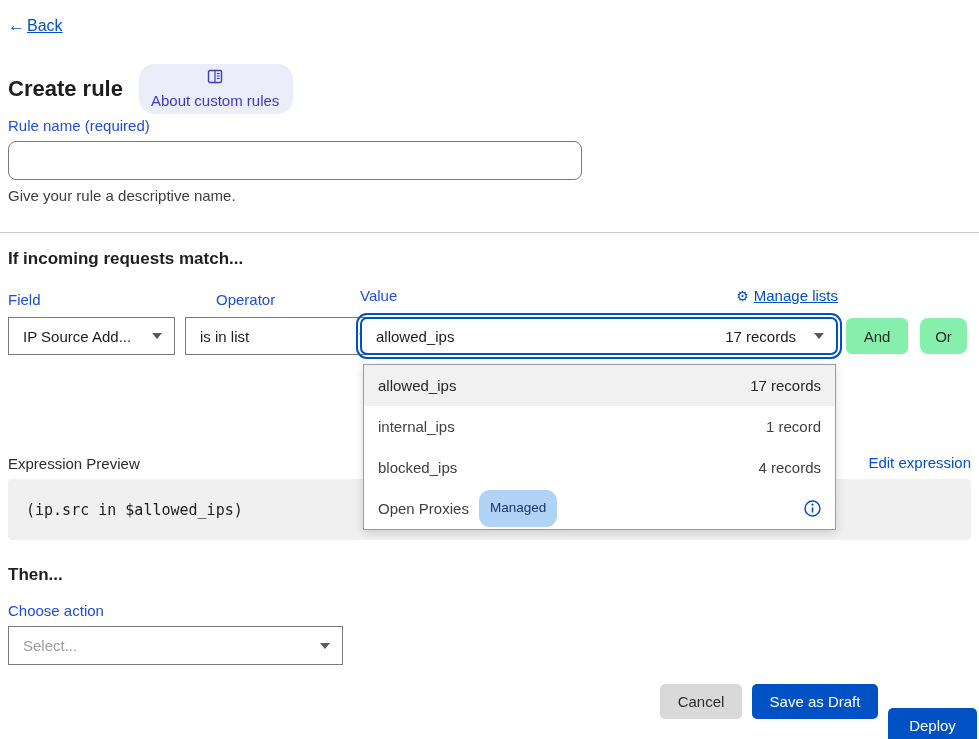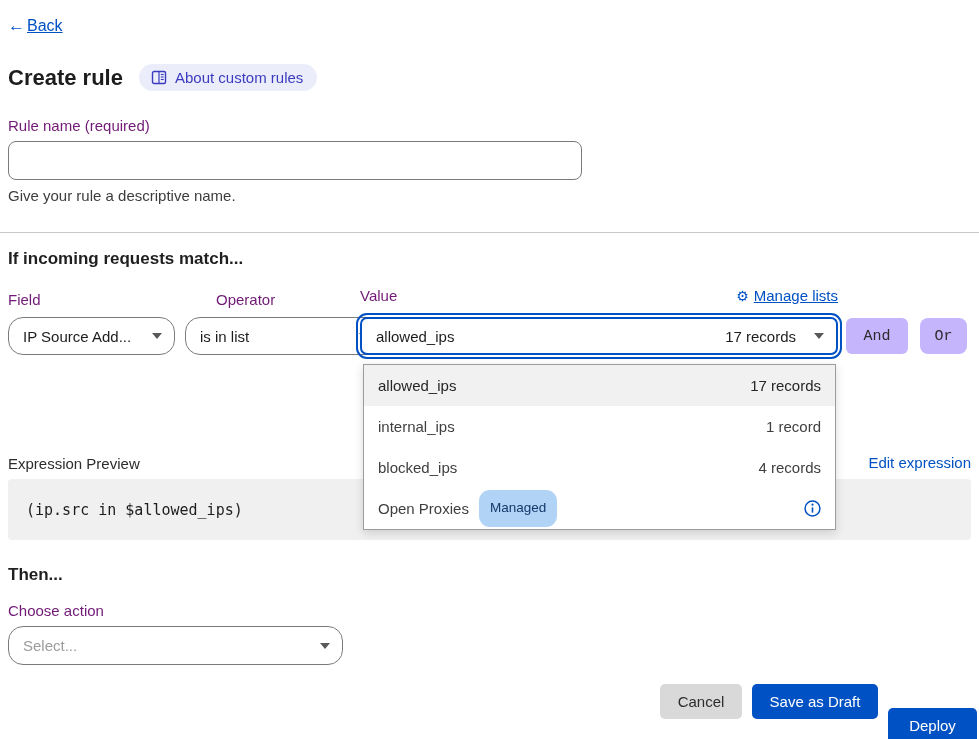--- a/index.html
+++ b/index.html
@@ -12,62 +12,62 @@
   .link .underlined { text-decoration:underline; }
 
   
   .back-link { position:absolute; left:8px; top:16px; font-size:16px; display:flex; align-items:center; gap:2px; }
   .back-arrow { font-size:17px; text-decoration:none; }
 
   
   .title-row { position:absolute; left:8px; top:64px; display:flex; align-items:center; gap:16px; }
   .page-title { font-size:22px; font-weight:700; color:#1d1d1d; }
   .about-badge { display:flex; align-items:center; gap:8px; background:#ecedfa; border-radius:15px;
-                 padding:5px 14px 5px 12px; font-size:15px; color:#3b3bc0; cursor:pointer; text-decoration:none; }
+                 padding:5px 14px 5px 12px; font-size:15px; color:#3b3bc0; cursor:pointer; text-decoration:none;flex-direction:column; }
   .about-badge svg { display:block; }
 
   
-  .field-label { position:absolute; font-size:15px; color:#701a75; }
+  .field-label { position:absolute; font-size:15px; color:#1d4ed8; }
   .rule-name-label { left:8px; top:117px; }
   .rule-name-input { position:absolute; left:8px; top:141px; width:574px; height:39px;
                      border:1px solid #7a7a7a; border-radius:8px; background:#fff; font-size:15px;
                      padding:0 12px; font-family:"Liberation Sans", sans-serif; color:#1d1d1d; }
   .rule-name-help { position:absolute; left:8px; top:187px; font-size:15px; color:#3d3d3d; }
 
   
   .divider { position:absolute; left:0; top:232px; width:979px; height:1px; background:#c9c9c9; }
 
   
   .match-heading { position:absolute; left:8px; top:249px; font-size:17px; font-weight:700; color:#1f1f1f; }
   .col-label-field { left:8px; top:291px; }
   .col-label-operator { left:185px; top:291px;margin-left:31px; }
   .value-head { position:absolute; left:360px; top:287px; width:478px; display:flex;
                 justify-content:space-between; align-items:flex-end; }
   .value-head .field-label { position:static; }
   .manage-lists { font-size:15px; display:flex; align-items:center; gap:5px; }
   .gear-glyph { font-size:14px; text-decoration:none; }
 
   
-  .select-box { position:absolute; height:38px; border:1px solid #7a7a7a; border-radius:15px; background:#fff;
+  .select-box { position:absolute; height:38px; border:1px solid #7a7a7a; border-radius:0; background:#fff;
                 display:flex; align-items:center; justify-content:space-between; padding:0 12px 0 14px;
                 font-size:15px; color:#1d1d1d; cursor:pointer; }
   .field-select { left:8px; top:317px; width:167px; }
   .operator-select { left:185px; top:317px; width:197px; }
   .caret { width:0; height:0; border-left:5px solid transparent; border-right:5px solid transparent;
            border-top:6px solid #595959; flex:none; margin-left:8px; }
   .placeholder-text { color:#9b9b9b; }
 
   .value-combobox { position:absolute; left:360px; top:317px; width:478px; height:38px; background:#fff;
                     border:2px solid #0051c3; outline:2px solid #0051c3; outline-offset:2px; border-radius:7px;
                     display:flex; align-items:center; justify-content:space-between; padding:0 12px 0 14px;
                     font-size:15px; color:#1d1d1d; cursor:pointer; }
   .value-right { display:flex; align-items:center; gap:10px; }
 
-  .gray-btn { position:absolute; top:318px; height:36px; background:#c4b5fd; border:none; border-radius:6px;
-              font-family:Liberation Mono, monospace; font-size:15px; color:#2c2c2c; cursor:pointer; }
+  .gray-btn { position:absolute; top:318px; height:36px; background:#86efac; border:none; border-radius:6px;
+              font-family:Liberation Sans, sans-serif; font-size:15px; color:#2c2c2c; cursor:pointer; }
   .and-btn { left:846px; width:62px; }
   .or-btn { left:920px; width:47px;border-radius:8px; }
 
   
   .dropdown-panel { position:absolute; left:363px; top:364px; width:473px; background:#fff;
                     border:1px solid #9c9c9c; box-shadow:0 3px 9px rgba(0,0,0,0.15); z-index:5; }
   .dd-item { height:41px; display:flex; align-items:center; justify-content:space-between;
              padding:0 14px; font-size:15px; color:#3f3f3f; cursor:pointer; }
   .dd-item.highlighted { background:#f1f1f1; color:#262626; }
   .dd-left { display:flex; align-items:center; gap:10px; }

